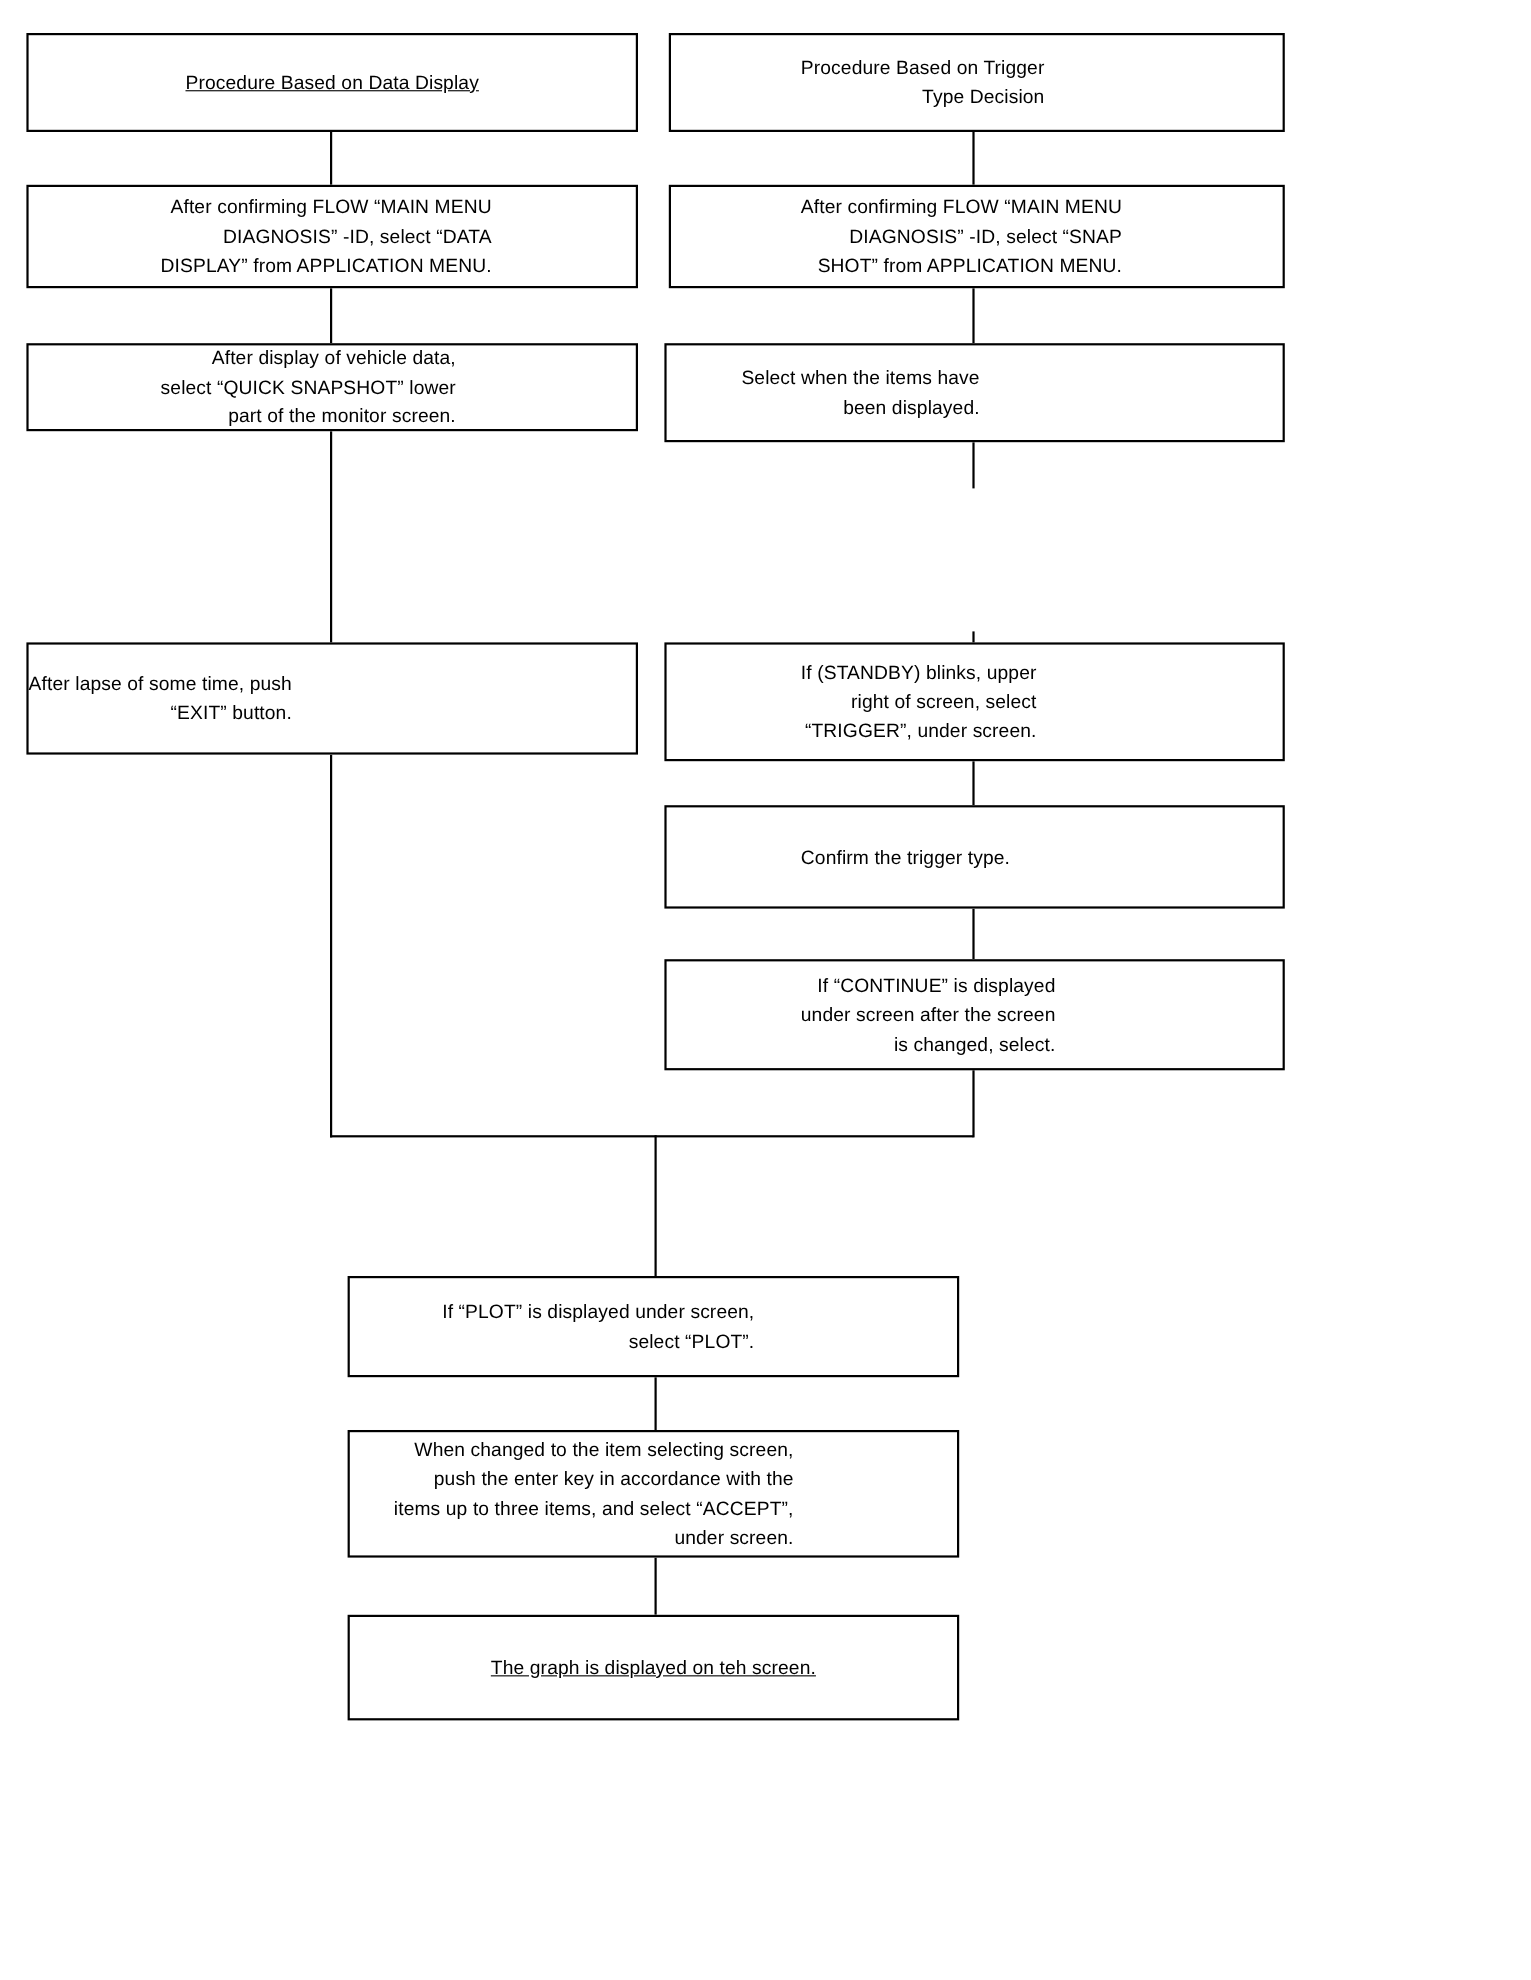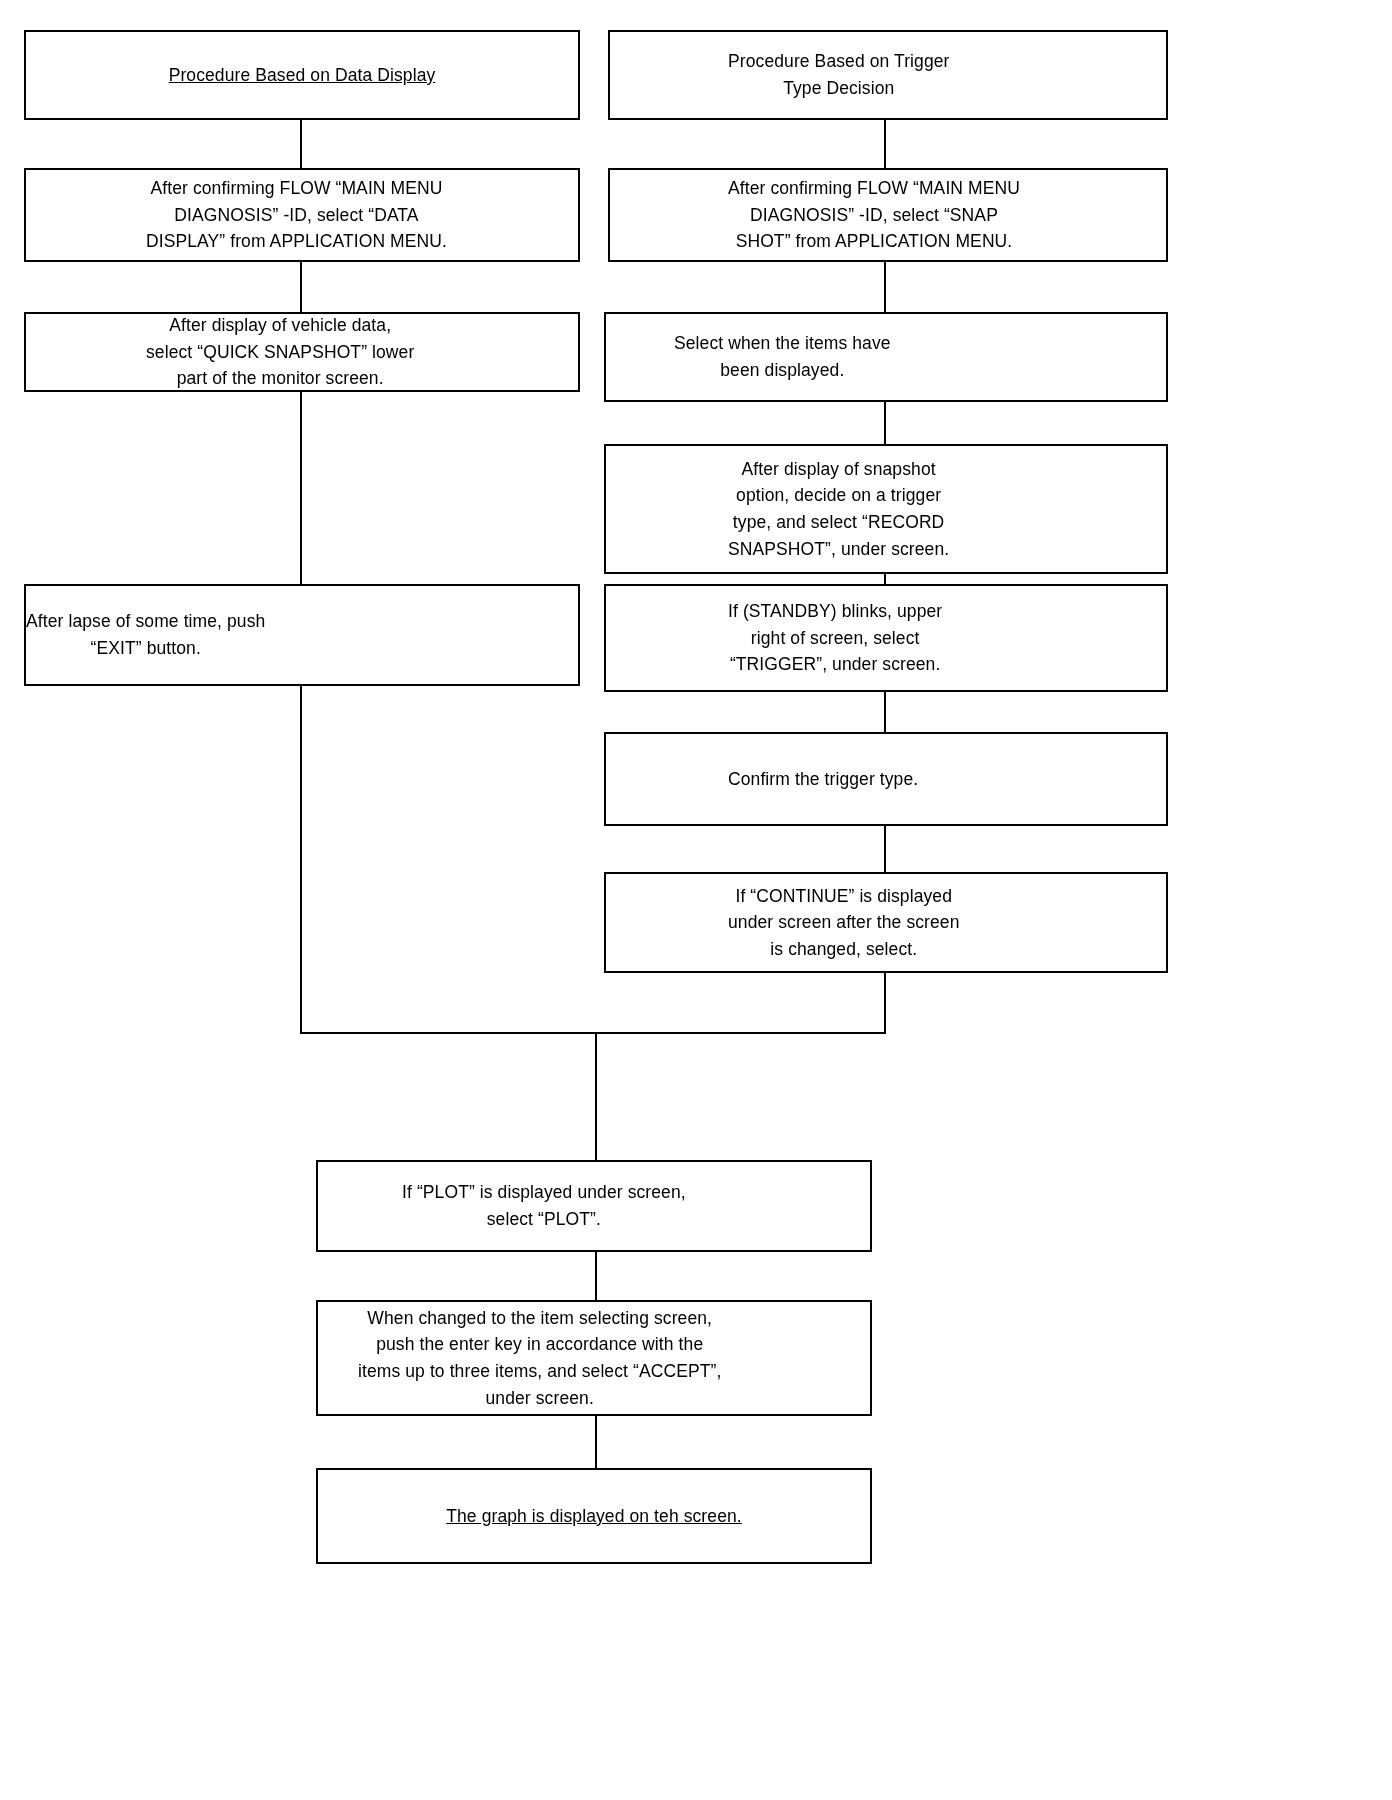--- a/index.html
+++ b/index.html
@@ -33,21 +33,21 @@
     line-height: 1.52;
     letter-spacing: 0.1px;
     font-weight: 500;
   }
   .txt-center {
     width: 100%;
     text-align: center;
     text-decoration: underline;
   }
   .txt-left {
-    text-align: center;
+    text-align: right;
   }
   .conn {
     position: absolute;
     background: #000000;
   }
   .conn-v { width: 2px; }
   .conn-h { height: 2px; }
 </style>
 </head>
 <body>
@@ -104,26 +104,20 @@
     <span class="txt txt-left">After confirming FLOW “MAIN MENU
 DIAGNOSIS” -ID, select “SNAP
 SHOT” from APPLICATION MENU.</span>
   </div>
 
   <div class="box" style="left:604px; top:312px; width:564px; height:90px; padding-left:68px;">
     <span class="txt txt-left">Select when the items have
 been displayed.</span>
   </div>
 
-  <div class="box" style="left:604px; top:444px; width:564px; height:130px; padding-left:122px;">
-    <span class="txt txt-left">After display of snapshot
-option, decide on a trigger
-type, and select “RECORD
-SNAPSHOT”, under screen.</span>
-  </div>
 
   <div class="box" style="left:604px; top:732px; width:564px; height:94px; padding-left:122px;">
     <span class="txt txt-left">Confirm the trigger type.</span>
   </div>
 
   <div class="box" style="left:604px; top:584px; width:564px; height:108px; padding-left:122px;">
     <span class="txt txt-left">If (STANDBY) blinks, upper
 right of screen, select
 “TRIGGER”, under screen.</span>
   </div>

